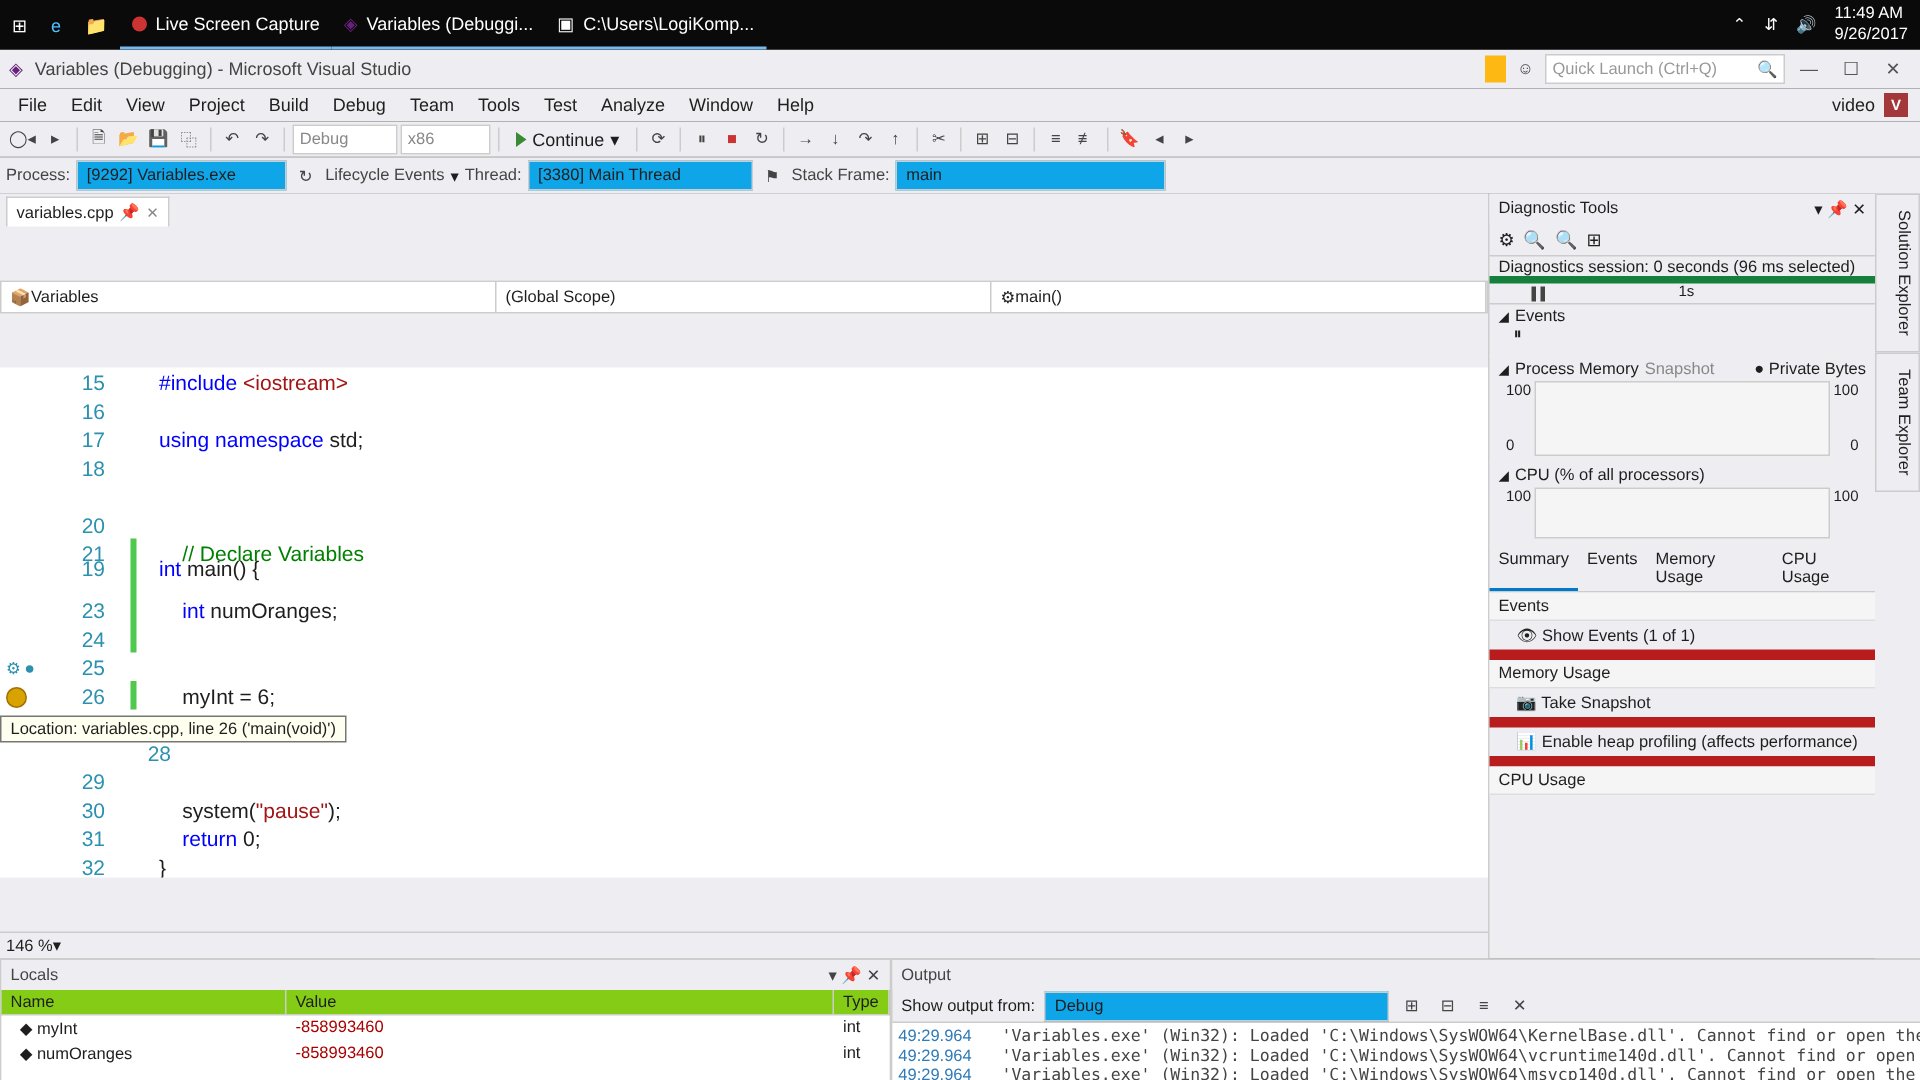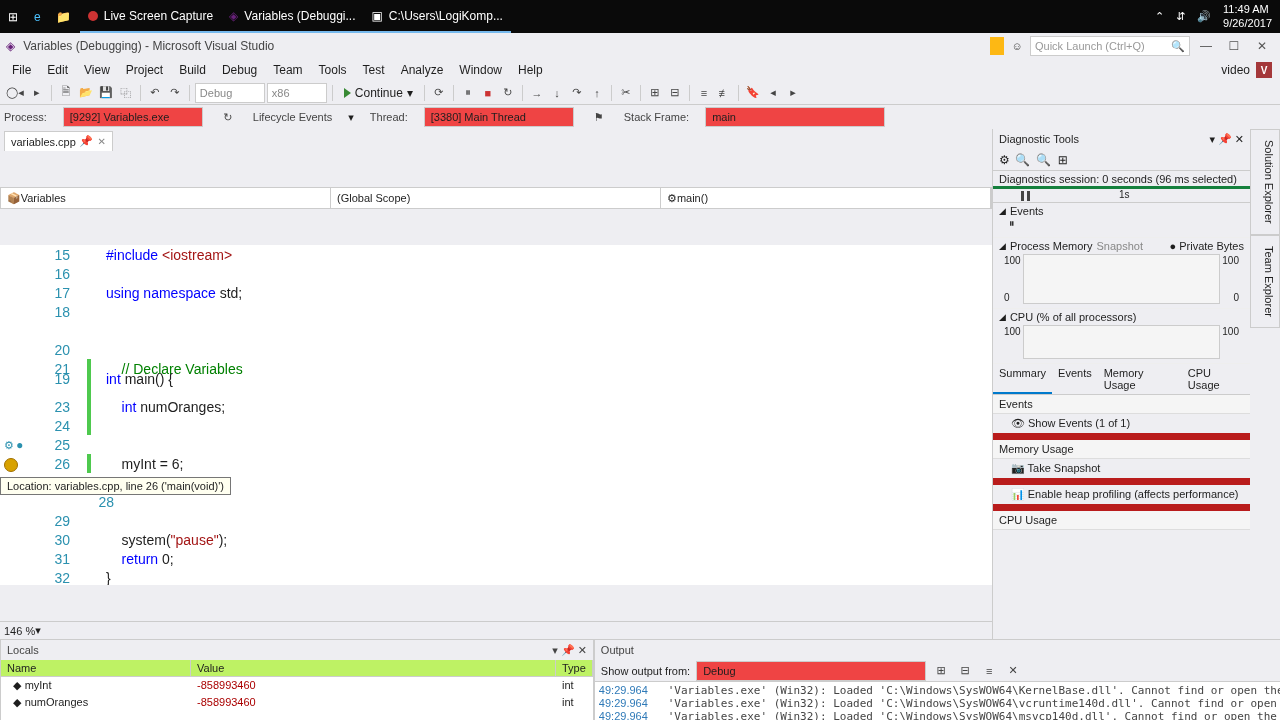--- a/index.html
+++ b/index.html
@@ -28,23 +28,23 @@
 
 
 .toolbar { height: 24px; background: #eeeef2; display: flex; align-items: center; padding: 0 4px; gap: 2px; border-bottom: 1px solid #ccc; }
 .toolbar .sep { width: 1px; height: 16px; background: #ccc; margin: 0 3px; }
 .tb-btn { min-width: 18px; height: 20px; display: flex; align-items: center; justify-content: center; font-size: 11px; color: #444; padding: 0 2px; }
 .tb-select { height: 20px; border: 1px solid #ccc; background: #fff; font-size: 11px; padding: 0 4px; display: flex; align-items: center; color: #888; }
 .continue-btn { display: flex; align-items: center; gap: 4px; padding: 0 6px; color: #1e1e1e; }
 .play-tri { width: 0; height: 0; border-left: 7px solid #388a34; border-top: 5px solid transparent; border-bottom: 5px solid transparent; }
 
 
-.processbar { height: 24px; background: #eeeef2; display: flex; align-items: center; padding: 0 4px; gap: 16px; font-size: 11px; }
+.processbar { height: 24px; background: #eeeef2; display: flex; align-items: center; padding: 0 4px; gap: 4px; font-size: 11px; }
 .pb-label { color: #444; }
-.pb-select { height: 20px; border: 1px solid #ccc; background: #ef4444; padding: 0 6px; display: flex; align-items: center; }
+.pb-select { height: 20px; border: 1px solid #ccc; background: #0ea5e9; padding: 0 6px; display: flex; align-items: center; }
 
 
 .main-area { height: 510px; display: flex; background: #eeeef2; }
 .editor-col { width: 992px; display: flex; flex-direction: column; gap: 36px; }
 .diag-col { width: 258px; display: flex; flex-direction: column; border-left: 1px solid #ccc; }
 .right-tabs { width: 30px; background: #eeeef2; display: flex; flex-direction: column; }
 .rtab { writing-mode: vertical-rl; padding: 10px 4px; font-size: 11px; background: #eeeef2; border: 1px solid #ccc; text-align: center; }
 
 
 .filetabs { height: 22px; display: flex; align-items: flex-end; background: #eeeef2; padding-left: 4px; }
@@ -68,42 +68,42 @@
 .str { color: #a31515; }
 .cm { color: #008000; }
 .inc { color: #a31515; }
 .tooltip { position: absolute; background: #fffff0; border: 1px solid #767676; padding: 2px 6px; font-size: 11px; top: 232px; left: 0px; z-index: 99; }
 
 .zoom { height: 18px; background: #eeeef2; font-size: 11px; padding: 0 4px; display: flex; align-items: center; border-top: 1px solid #ccc; }
 
 
 .diag-header { height: 20px; background: #eeeef2; display: flex; align-items: center; padding: 0 6px; font-size: 11px; justify-content: space-between; }
 .diag-tb { height: 22px; display: flex; align-items: center; gap: 6px; padding: 0 6px; border-bottom: 1px solid #ccc; }
-.diag-session { height: 18px; font-size: 11px; padding: 0 6px; border-bottom: 3px solid #15803d; display: flex; align-items: center; text-align: right; }
+.diag-session { height: 18px; font-size: 11px; padding: 0 6px; border-bottom: 5px solid #15803d; display: flex; align-items: center; text-align: right; }
 .diag-sec { font-size: 11px; padding: 2px 6px; border-bottom: 1px solid #eee; }
 .diag-sec-h { display: flex; align-items: center; gap: 4px; font-weight: normal; }
 .tri-exp { font-size: 9px; }
 .diag-chart { height: 50px; border: 1px solid #ccc; margin: 2px 24px; background: #f5f5f5; position: relative; }
 .diag-yl { position: absolute; left: -20px; font-size: 10px; }
 .diag-yr { position: absolute; right: -20px; font-size: 10px; }
 .diag-tabs { display: flex; border-bottom: 1px solid #ccc; }
 .diag-tab { padding: 3px 6px; font-size: 11px; }
 .diag-tab.active { border-bottom: 2px solid #007acc; }
 .diag-list { font-size: 11px; }
 .diag-list-h { padding: 3px 6px; background: #f5f5f5; border-bottom: 1px solid #ddd; }
 .diag-list-i { padding: 3px 6px 3px 18px; border-bottom: 7px solid #b91c1c; }
 
 
 .bottom-panels { height: 160px; display: flex; background: #eeeef2; }
 .panel { display: flex; flex-direction: column; border: 1px solid #ccc; }
 .panel-l { width: 623px; }
 .panel-r { flex: 1; }
 .panel-head { height: 20px; background: #4d6082; color: #fff; display: flex; align-items: center; padding: 0 6px; font-size: 11px; justify-content: space-between; }
 .panel-head.inactive { background: #eeeef2; color: #444; }
-.locals-hdr { display: flex; border-bottom: 1px solid #ccc; background: #bef264; font-size: 11px; }
+.locals-hdr { display: flex; border-bottom: 1px solid #ccc; background: #84cc16; font-size: 11px; }
 .locals-hdr > div { padding: 2px 6px; border-right: 1px solid #ccc; }
 .locals-row { display: flex; font-size: 11px; padding: 1px 0; }
 .locals-row > div { padding: 1px 6px; }
 .col-name { width: 190px; }
 .col-val { width: 365px; }
 .col-type { flex: 1; }
 .red { color: #a00; }
 .output-tb { height: 22px; display: flex; align-items: center; padding: 0 6px; gap: 6px; border-bottom: 1px solid #ccc; font-size: 11px; }
 .output-txt { flex: 1; overflow: hidden; padding: 2px 4px; font-family: Consolas, monospace; font-size: 11px; color: #444; background: #fff; white-space: pre; }
 .output-txt .ts { color: #2f7ab8; }

